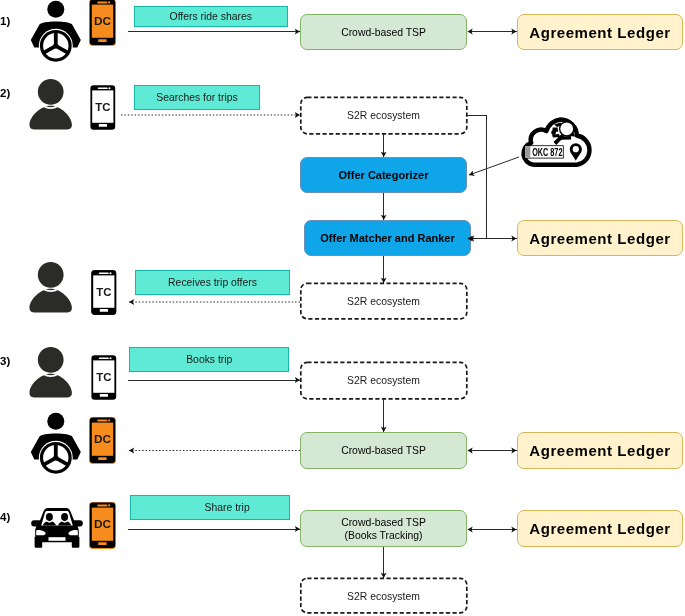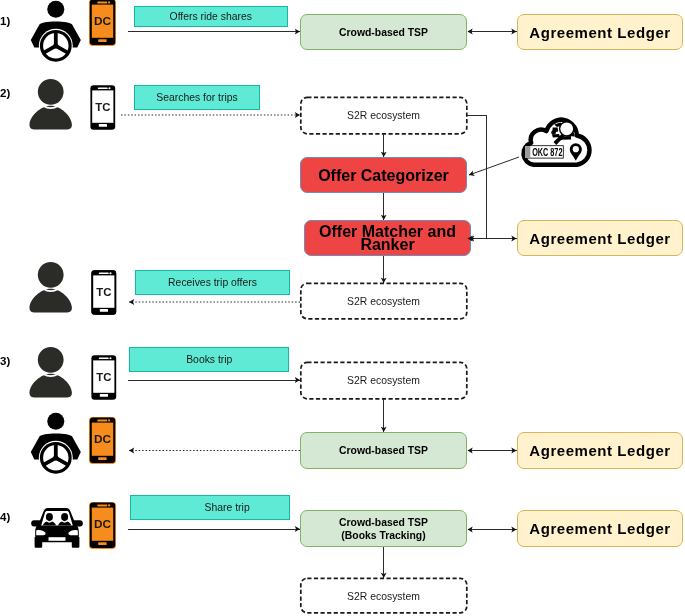--- a/index.html
+++ b/index.html
@@ -2,23 +2,23 @@
 <html><head>
 <meta charset="utf-8">
 <style>
   html,body{margin:0;padding:0;background:#ffffff;}
   body{width:685px;height:616px;position:relative;overflow:hidden;
        font-family:"Liberation Sans",sans-serif;color:#000;}
   #stage{position:absolute;left:0;top:0;width:685px;height:616px;}
   .step-num{position:absolute;font-weight:bold;font-size:11.5px;line-height:12px;}
   .node{position:absolute;box-sizing:border-box;display:flex;align-items:center;
         justify-content:center;text-align:center;border-radius:7px;}
-  .green{background:#d5e8d4;border:1px solid #82b366;font-weight:bold;font-size:10.4px;}
+  .green{background:#d5e8d4;border:1px solid #82b366;font-weight:normal;font-size:10.4px;}
   .yellow{background:#fff2cc;border:1px solid #d6b656;font-weight:bold;font-size:15px;letter-spacing:0.55px;}
-  .blue{background:#ef4444;border:1px solid #6c8ebf;font-weight:bold;font-size:16px;}
+  .blue{background:#0ea5e9;border:1px solid #6c8ebf;font-weight:bold;font-size:11px;}
   .dashed{background:#ffffff;font-size:10.4px;color:#1a1a1a;}
   .label-box{position:absolute;box-sizing:border-box;background:#5eead4;
         border:1px solid #14b8a6;display:flex;align-items:center;
         justify-content:center;font-size:10.4px;color:#1a1a1a;}
   svg.ov{position:absolute;left:0;top:0;width:685px;height:616px;overflow:visible;}
   .icon{position:absolute;display:block;}
   .ln{line-height:13px;}
 </style>
 </head>
 <body>

